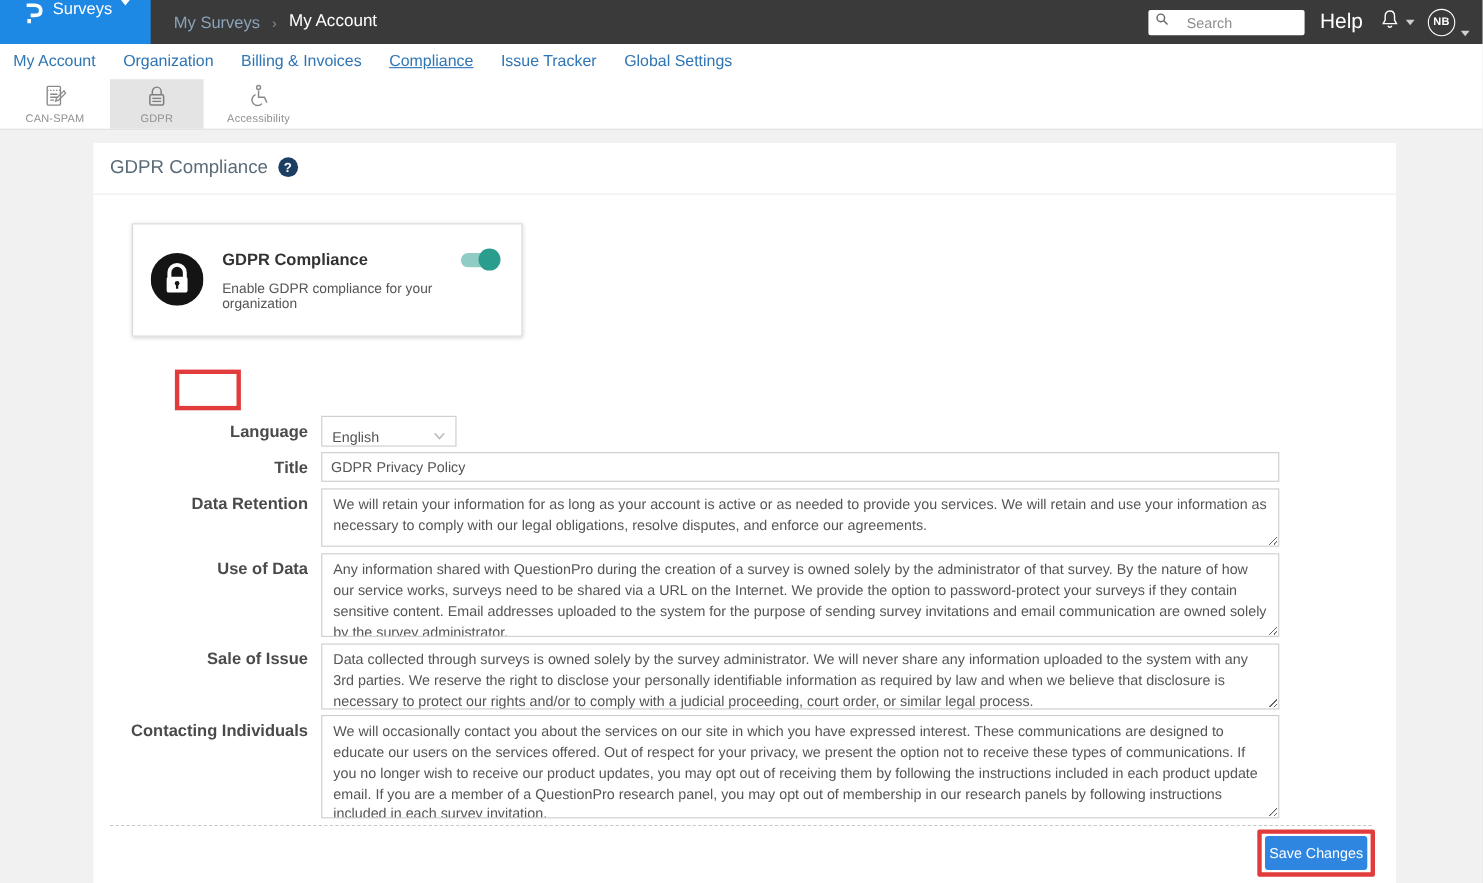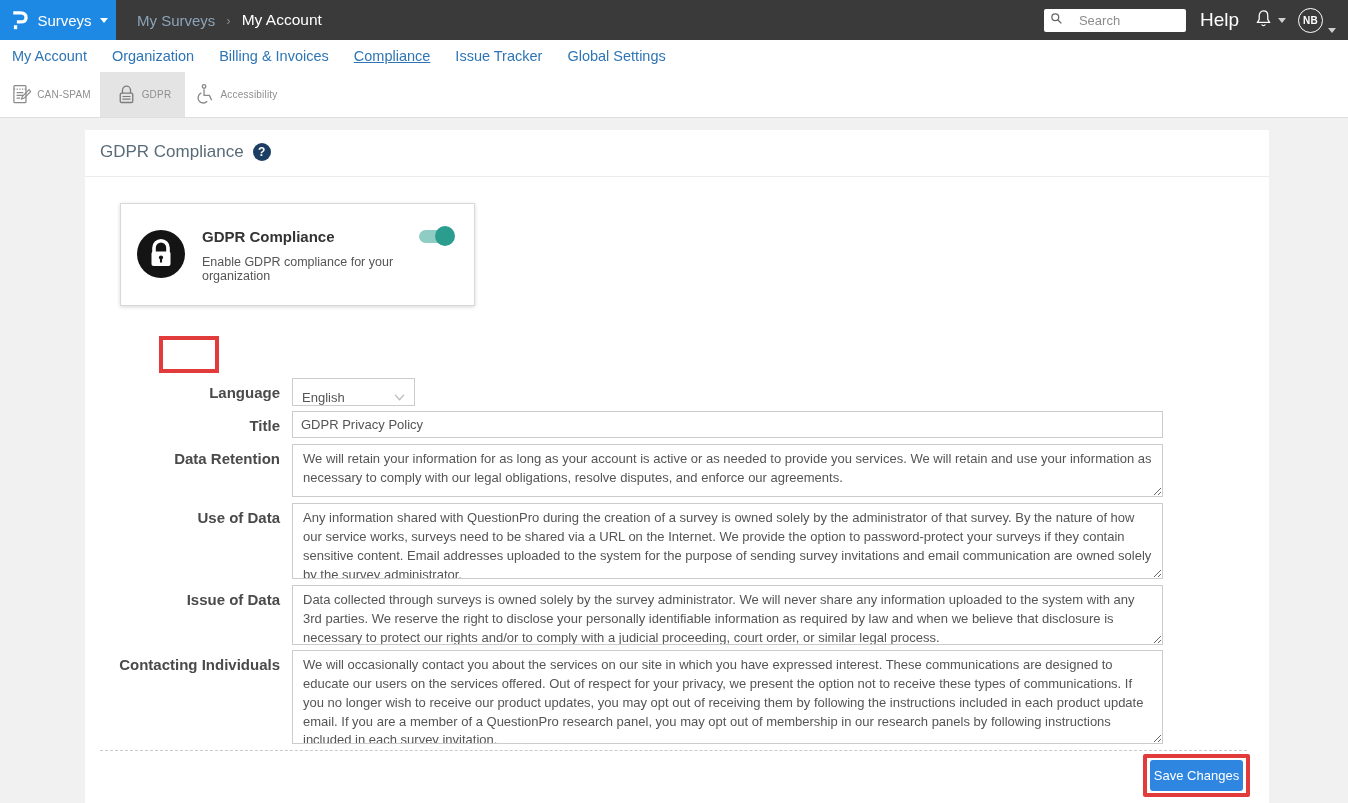--- a/index.html
+++ b/index.html
@@ -1,21 +1,21 @@
 <!DOCTYPE html>
 <html><head>
 <meta charset="utf-8">
 <style>
   * { margin:0; padding:0; box-sizing:border-box; }
   body { font-family:"Liberation Sans", sans-serif; background:#d8d8d8; }
   #root { position:relative; width:1348px; height:803px; background:#f1f1f2; overflow:hidden; }
 
   
   .header { position:absolute; top:0; left:0; width:1348px; height:40px; background:#3a3a3a; display:flex; align-items:center; }
-  .logo-block { width:116px; height:40px; background:#1e88e5; display:flex; align-items:center; justify-content:center; gap:8px; cursor:pointer; }
+  .logo-block { width:137px; height:40px; background:#1e88e5; display:flex; align-items:flex-start; justify-content:center; gap:8px; cursor:pointer; }
   .logo-block svg { display:block; }
   .product-label { color:#fff; font-size:15px; }
   .caret { width:0; height:0; border-left:4px solid transparent; border-right:4px solid transparent; border-top:5px solid #fff; display:inline-block; }
   .caret.gray { border-top-color:#cfcfcf; }
   .breadcrumb { display:flex; align-items:center; gap:11px; margin-left:21px; }
   .crumb-parent { color:#8ba3b8; font-size:15px; cursor:pointer; }
   .crumb-sep { color:#8a8a8a; font-size:13px; }
   .crumb-current { color:#ffffff; font-size:15.5px; }
   .header-spacer { flex:1; }
   .search-box { width:142px; height:23px; background:#fff; border-radius:2px; display:flex; align-items:center; padding:0 6px; gap:16px; }
@@ -26,21 +26,21 @@
   .avatar-wrap { display:flex; align-items:flex-end; gap:5px; margin-right:12px; cursor:pointer; }
   .avatar { width:25px; height:25px; border:1.5px solid #fff; border-radius:50%; color:#fff; font-size:10px; font-weight:bold; display:flex; align-items:center; justify-content:center; letter-spacing:.3px; }
 
   
   .subnav { position:absolute; top:40px; left:0; width:1348px; height:32px; background:#fff; display:flex; align-items:center; gap:25px; padding-left:12px; }
   .subnav a { color:#2e75b5; font-size:14.5px; text-decoration:none; cursor:pointer; }
   .subnav a.active { text-decoration:underline; }
 
   
   .iconstrip { position:absolute; top:72px; left:0; width:1348px; height:46px; background:#fff; border-bottom:1px solid #dedede; display:flex; }
-  .itab { width:100px; display:flex; align-items:center; justify-content:center; gap:3px; cursor:pointer; }
+  .itab { width:100px; display:flex; flex-direction:column; align-items:center; justify-content:center; gap:3px; cursor:pointer; }
   .itab .itab-label { font-size:10px; color:#8f8f8f; letter-spacing:.2px; }
   .itab.active { width:85px; background:#e4e4e4; }
   .itab svg { display:block; }
 
   
   .panel { position:absolute; left:85px; top:130px; width:1184px; height:673px; background:#fff; }
   .page-title-row { position:absolute; left:15px; top:12px; display:flex; align-items:center; gap:9px; }
   .page-title { font-size:17px; font-weight:400; color:#5a6b78; }
   .help-badge { width:18px; height:18px; border-radius:50%; background:#1c3e63; color:#fff; font-size:12px; font-weight:bold; display:flex; align-items:center; justify-content:center; cursor:pointer; }
   .title-divider { position:absolute; left:0; top:46px; width:1184px; border-top:1px solid #ececec; }
@@ -213,21 +213,21 @@
     <div class="frm-label" style="top:320px;">Data Retention</div>
     <div class="frm-field" style="top:314px;">
       <textarea class="ta" style="height: 53px;">We will retain your information for as long as your account is active or as needed to provide you services. We will retain and use your information as necessary to comply with our legal obligations, resolve disputes, and enforce our agreements.</textarea>
     </div>
 
     <div class="frm-label" style="top:379px;">Use of Data</div>
     <div class="frm-field" style="top:373px;">
       <textarea class="ta" style="height: 76px;">Any information shared with QuestionPro during the creation of a survey is owned solely by the administrator of that survey. By the nature of how our service works, surveys need to be shared via a URL on the Internet. We provide the option to password-protect your surveys if they contain sensitive content. Email addresses uploaded to the system for the purpose of sending survey invitations and email communication are owned solely by the survey administrator.</textarea>
     </div>
 
-    <div class="frm-label" style="top:461px;">Issue of Data</div>
+    <div class="frm-label" style="top:461px;">Sale of Issue</div>
     <div class="frm-field" style="top:455px;">
       <textarea class="ta" style="height: 60px;">Data collected through surveys is owned solely by the survey administrator. We will never share any information uploaded to the system with any 3rd parties. We reserve the right to disclose your personally identifiable information as required by law and when we believe that disclosure is necessary to protect our rights and/or to comply with a judicial proceeding, court order, or similar legal process.</textarea>
     </div>
 
     <div class="frm-label" style="top:526px;">Contacting Individuals</div>
     <div class="frm-field" style="top:520px;">
       <textarea class="ta" style="height: 94px;">We will occasionally contact you about the services on our site in which you have expressed interest. These communications are designed to educate our users on the services offered. Out of respect for your privacy, we present the option not to receive these types of communications. If you no longer wish to receive our product updates, you may opt out of receiving them by following the instructions included in each product update email. If you are a member of a QuestionPro research panel, you may opt out of membership in our research panels by following instructions included in each survey invitation.</textarea>
     </div>
 
     <div class="dashed-divider"></div>

